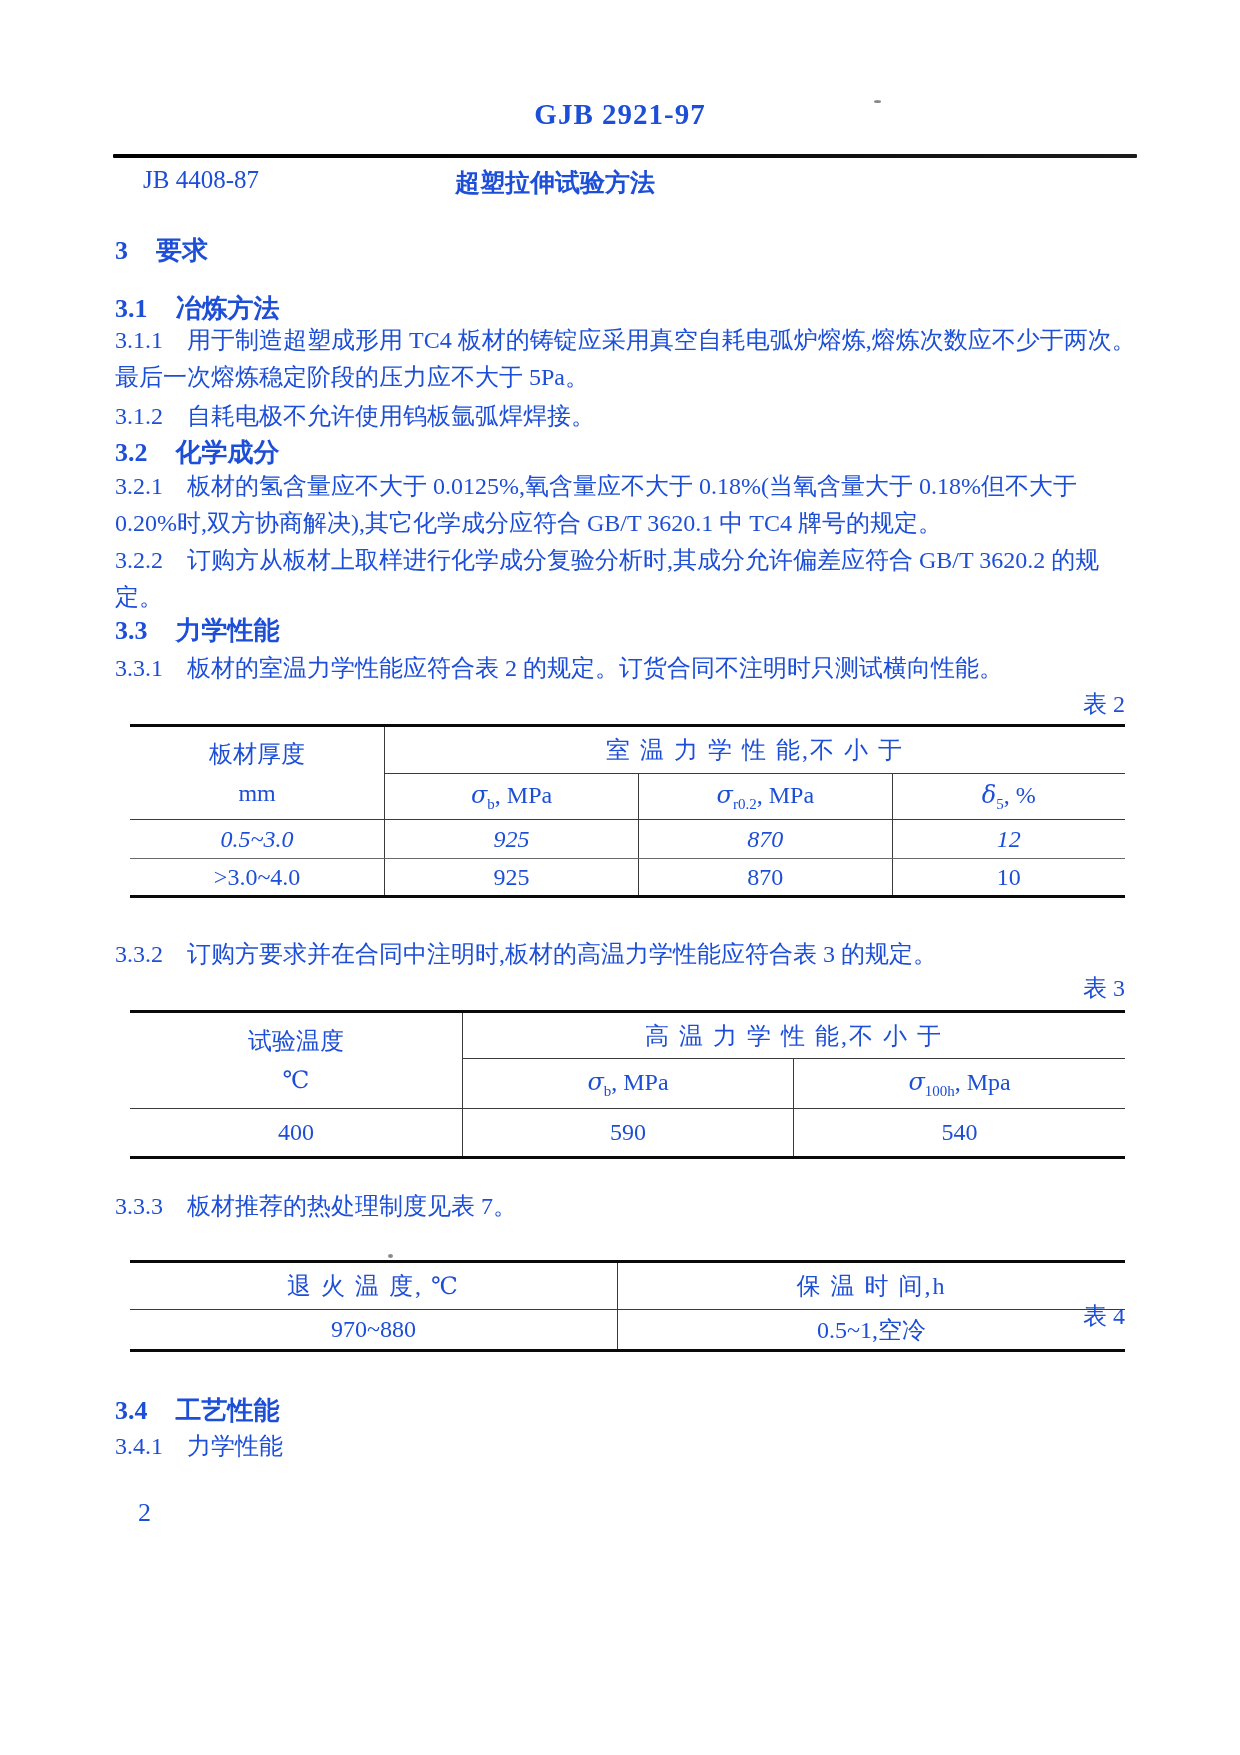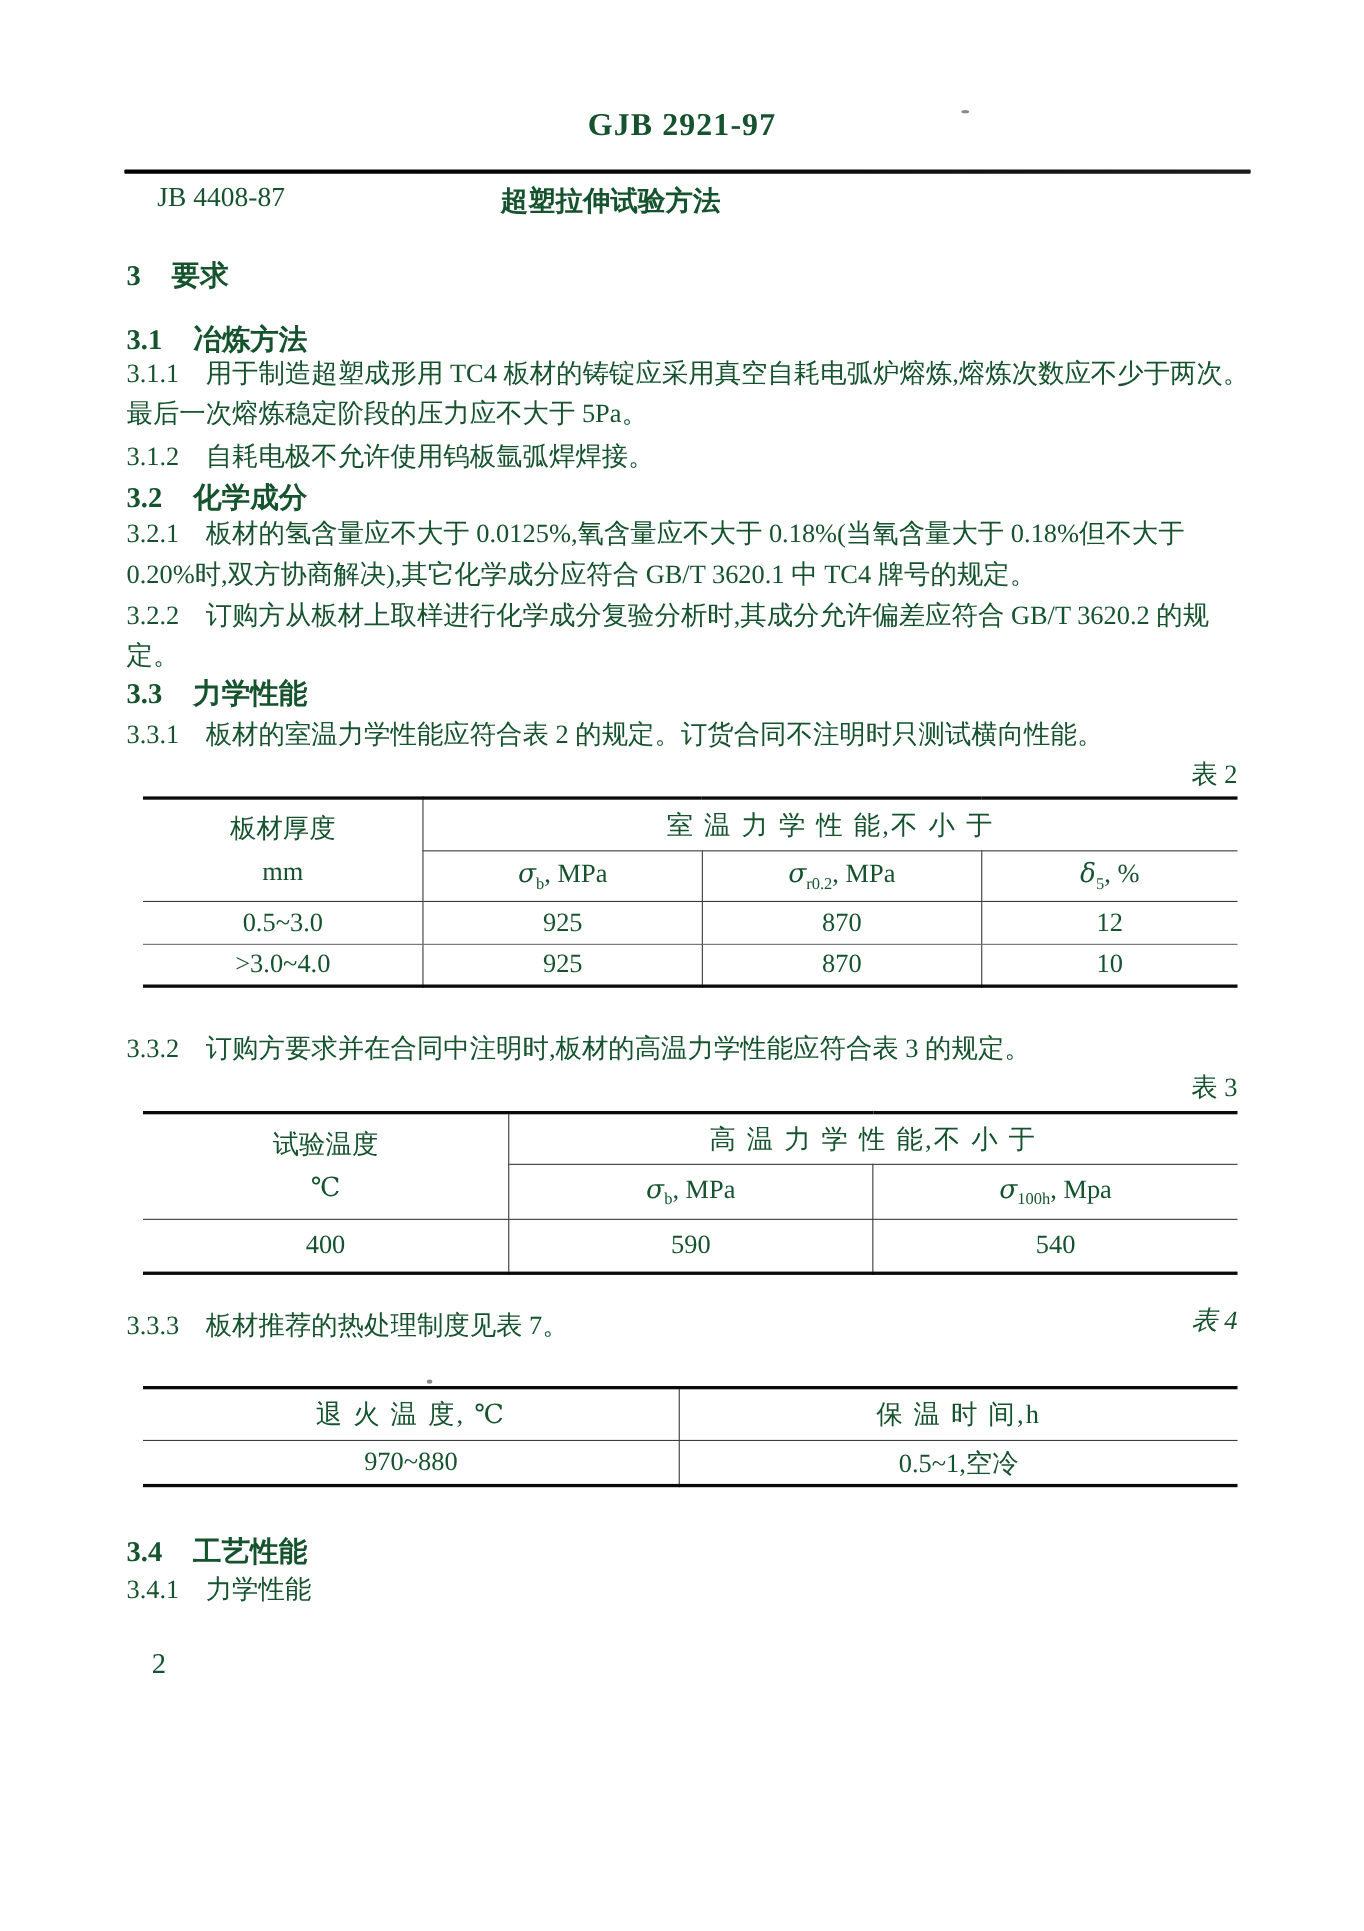--- a/index.html
+++ b/index.html
@@ -1,19 +1,19 @@
 <!DOCTYPE html>
 <html><head>
 <meta charset="utf-8">
 <style>
   html,body{margin:0;padding:0;background:#e8e8e8;}
   .page{
     position:relative;width:1240px;height:1755px;background:#ffffff;
     font-family:"Liberation Serif","DejaVu Serif",serif;
-    color:#14532d;overflow:hidden;
+    color:#1d4ed8;overflow:hidden;
   }
   .abs{position:absolute;}
   
   .doc-number{top:98px;left:0;width:1240px;text-align:center;
     font-size:29px;font-weight:bold;letter-spacing:1px;}
   .header-rule{top:154px;left:113px;width:1024px;height:4px;
     background:linear-gradient(90deg,#000 0%,#090909 55%,#1c1c1c 100%);border-radius:1px;}
   .ref-row{top:166px;left:115px;width:1022px;height:34px;font-size:25px;}
   .ref-code{position:absolute;left:28px;top:0;}
   .ref-title{position:absolute;left:340px;top:0;font-weight:bold;}
@@ -37,21 +37,21 @@
   table.tbl tr:last-child td{border-bottom:none;}
   .span-h{letter-spacing:2px;font-weight:500;}
   .two-line div{line-height:32px;}
   .two-line div:first-child{margin-bottom:7px;}
   sub{font-size:15px;}
   .sym{font-style:italic;font-family:"DejaVu Serif","Liberation Serif",serif;}
   
   .t2 .rh1{height:48px;} .t2 .rh2{height:46px;} .t2 .rd1{height:39px;} .t2 .rd2{height:38px;}
   .t3 .rh1{height:47px;} .t3 .rh2{height:50px;} .t3 .rd1{height:49px;}
   .t4 .rh1{height:48px;} .t4 .rd1{height:41px;}
-  .t2 .rd1 td{border-bottom-color:#6a6a6a;}
+  .t2 .rd1 td{border-bottom-color:#6a6a6a;font-style:italic;}
   
   .speck{position:absolute;background:#8a8a8a;border-radius:50%;}
 </style>
 </head>
 <body>
 
 <div class="page">
 
   <div class="abs doc-number">GJB 2921-97</div>
   <div class="abs header-rule"></div>
@@ -161,21 +161,21 @@
         <td>590</td>
         <td>540</td>
       </tr>
     </tbody>
   </table>
 
   <div class="abs blk" style="top:1188px;">
     <span class="pnum">3.3.3</span><span>板材推荐的热处理制度见表 7。</span>
   </div>
 
-  <div class="abs cap" style="top:1184px;font-style:italic;">表 4</div>
+  <div class="abs cap" style="top:1300px;">表 4</div>
   <div class="abs speck" style="top:1254px;left:388px;width:5px;height:4px;"></div>
   <table class="tbl t4" style="top:1260px;">
     <colgroup>
         <col style="width:49%">
         <col style="width:51%">
       </colgroup>
     <tbody>
       <tr class="rh1">
         <td class="span-h">退  火  温  度,  ℃</td>
         <td class="span-h">保  温  时  间,h</td>

